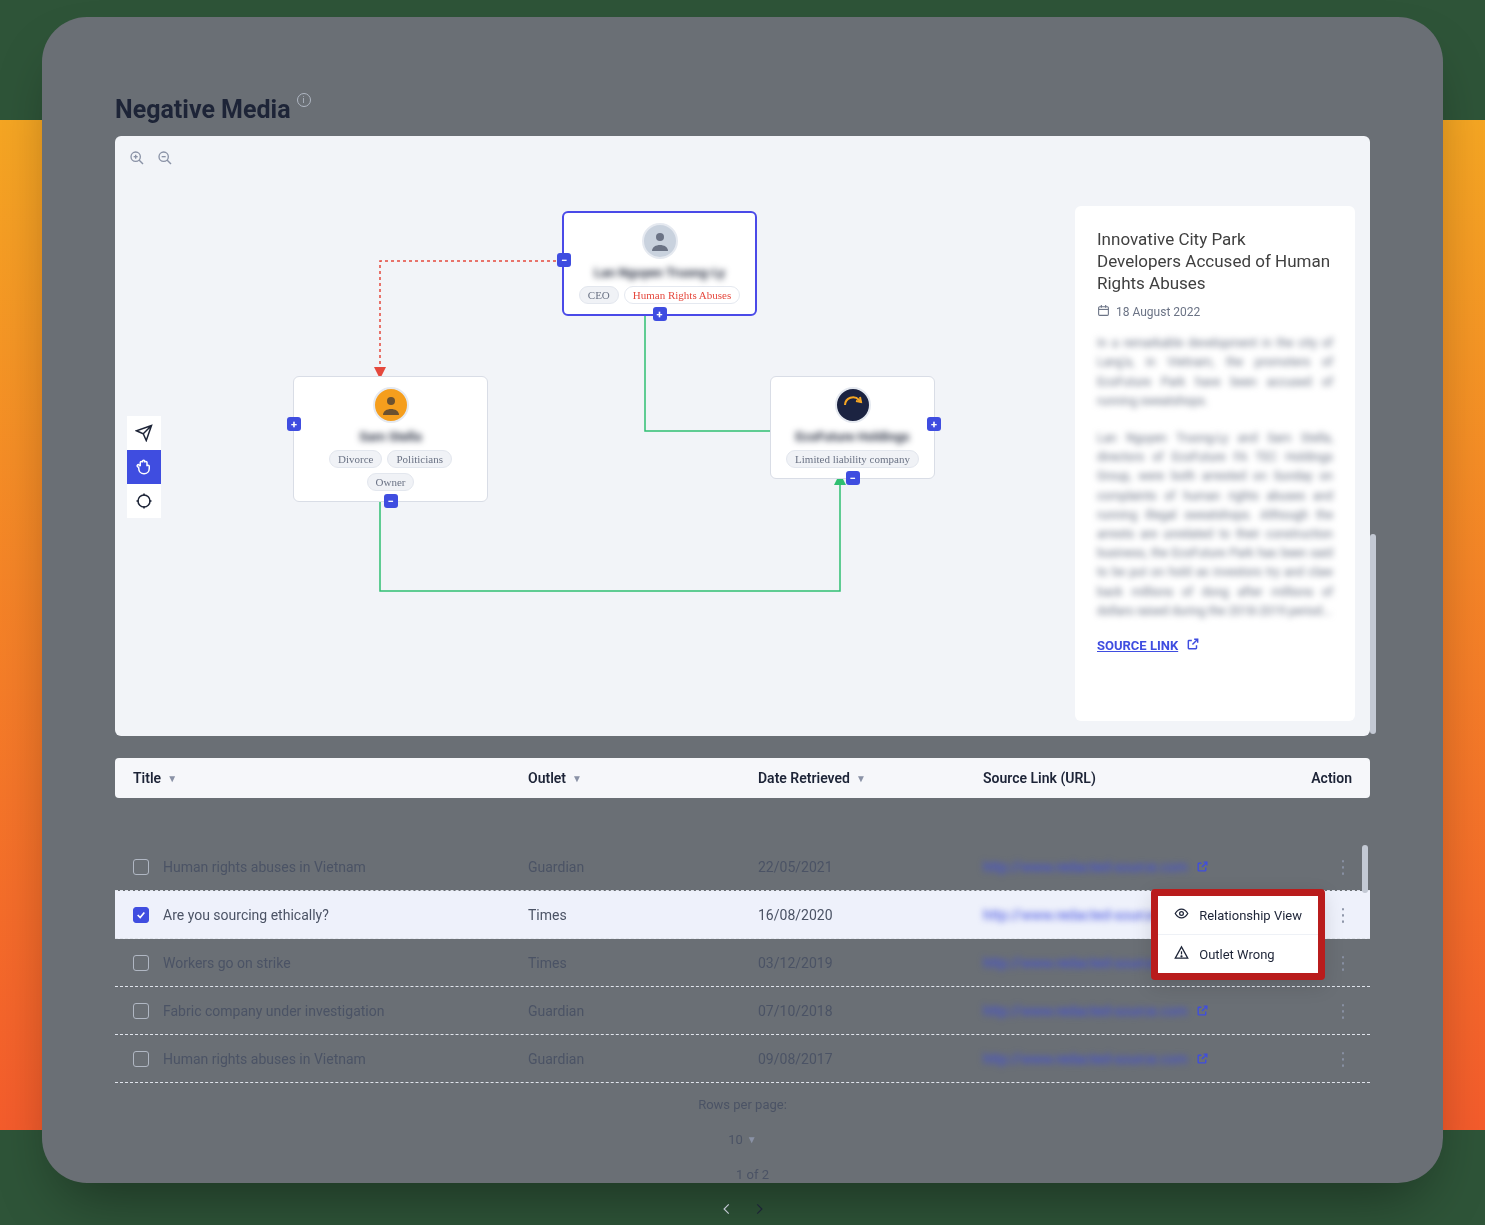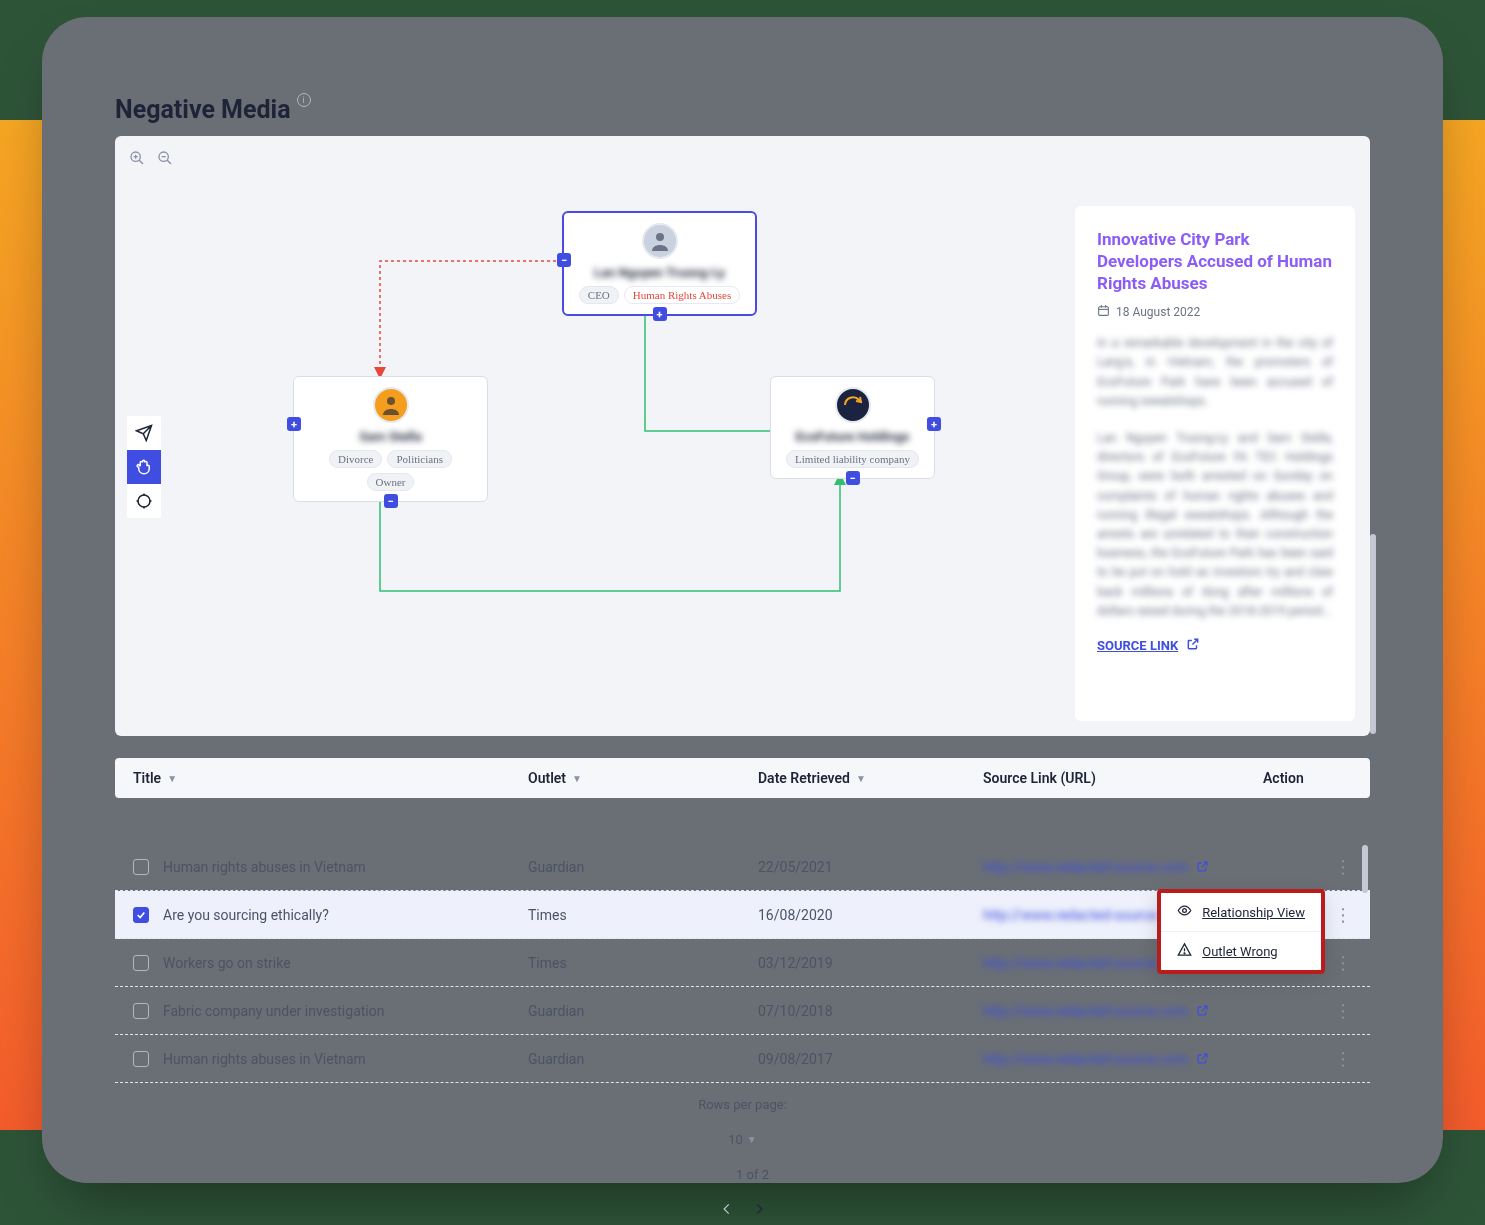--- a/index.html
+++ b/index.html
@@ -186,22 +186,22 @@
   .article-card {
     width: 280px;
     background: #fff;
     border-radius: 6px;
     padding: 22px;
     margin-left: auto;
     margin-top: 55px;
   }
   .article-title {
     font-size: 17px;
-    font-weight: 700;
-    color: #8b5cf6;
+    font-weight: 400;
+    color: #404040;
     line-height: 1.3;
   }
   .article-date-row {
     margin-top: 10px;
     font-size: 12px;
     color: #6b7385;
     display: flex;
     align-items: center;
     gap: 6px;
   }
@@ -235,21 +235,21 @@
     border-radius: 4px;
     padding: 12px 18px;
     font-size: 14px;
     font-weight: 600;
     color: #1d2437;
   }
   .col-title { width: 395px; display:flex; align-items:center; gap:6px;}
   .col-outlet { width: 230px; display:flex; align-items:center; gap:6px;}
   .col-date { width: 225px; display:flex; align-items:center; gap:6px;}
   .col-source { width: 280px; }
-  .col-action { flex: 1; text-align: left; }
+  .col-action { flex: 1; text-align: right; }
   .sort-caret { font-size: 10px; color: #8a92a6; }
 
   .tbody {
     position: relative;
     margin-top: 45px;
   }
   .trow {
     display: flex;
     align-items: center;
     padding: 13px 18px;
@@ -294,25 +294,24 @@
     cursor: pointer;
   }
 
   .row-menu {
     position: absolute;
     right: 45px;
     top: 46px;
     background: #fff;
     border-radius: 4px;
     box-shadow: 0 6px 20px rgba(0,0,0,0.12);
-    border: 4px solid #b91c1c;
+    border: 7px solid #b91c1c;
     font-size: 13px;
     color: #1d2437;
     z-index: 50;
-    text-decoration: underline;
   }
   .row-menu-item {
     padding: 10px 16px;
     display: flex;
     align-items: center;
     gap: 10px;
     cursor: pointer;
   }
   .row-menu-item + .row-menu-item { border-top: 1px solid #eef1f6; }
 

